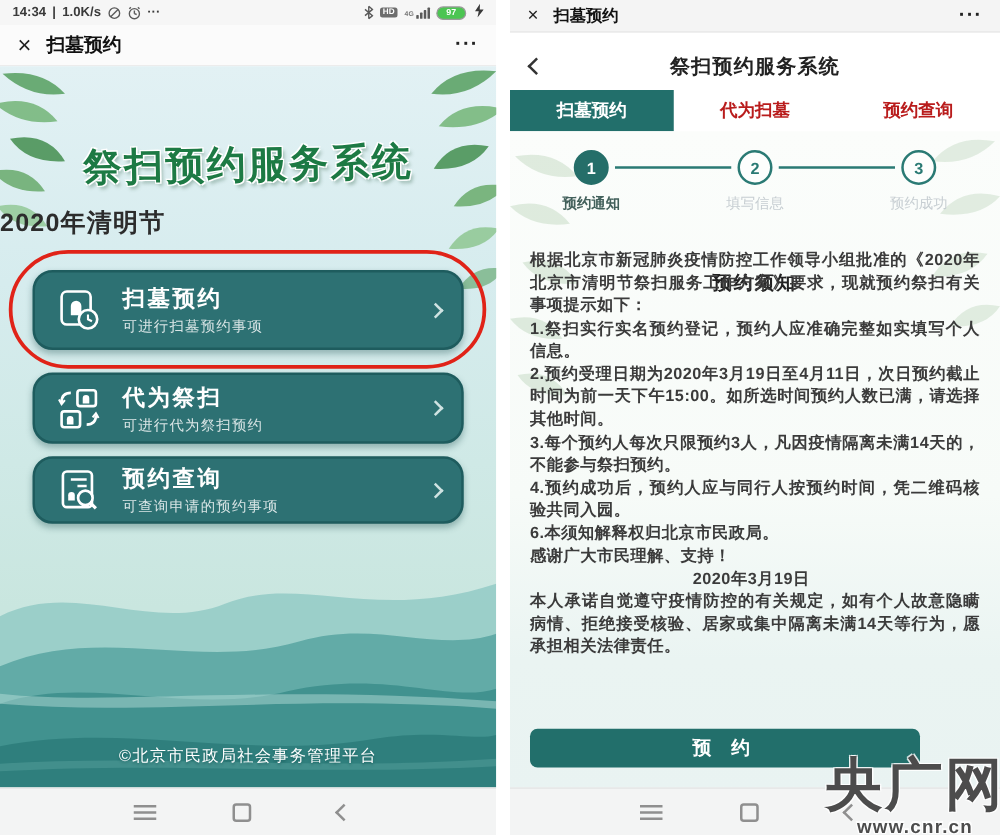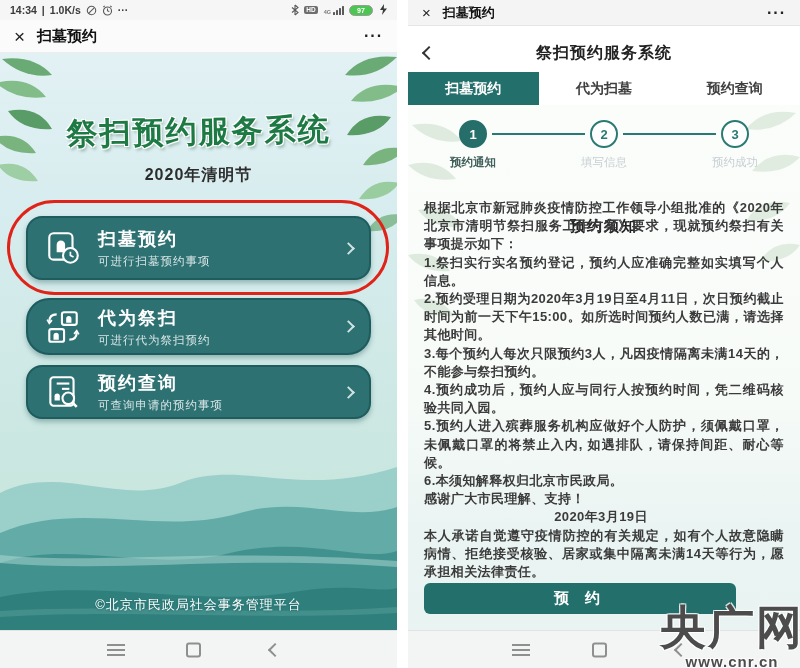--- a/index.html
+++ b/index.html
@@ -37,33 +37,33 @@
   #phone-right .tb-title { font-size:13px; }
   .tb-more { margin-left:auto; font-size:16px; font-weight:bold; color:#222; letter-spacing:1px; }
 
   
   .scene { position:absolute; left:0; top:53px; width:100%; height:577px;
     background:linear-gradient(180deg,#e2f1f4 0%,#d6ecee 30%,#cfe9e6 55%,#c9e6df 75%); }
   .hero-title { position:absolute; left:0; top:58px; width:100%; text-align:center;
     font-size:31px; font-weight:bold; letter-spacing:2px; color:#1d7a44;
     text-shadow:-1px -1px 0 #fff,1px -1px 0 #fff,-1px 1px 0 #fff,1px 1px 0 #fff,2px 3px 3px rgba(40,90,60,.35);
     transform:rotate(-1deg); }
-  .hero-sub { position:absolute; left:0; top:112px; width:100%; text-align:center;
-    font-size:16px; font-weight:bold; color:#2c2c2c; letter-spacing:1px; }
+  .hero-sub { position:absolute; left:0; top:112px; width:100%; 
+    font-size:20px; font-weight:bold; color:#2c2c2c; letter-spacing:1px; }
 
   .big-btn { position:absolute; left:26px; width:345px; background:#2d7173;
     border:2px solid #1e5c5e; border-radius:16px; display:flex; align-items:center;
     padding:0 16px; box-shadow:0 3px 5px rgba(30,80,80,.35); cursor:pointer; }
   .big-btn .txt { margin-left:16px; }
   .big-btn .lab { color:#fff; font-size:18px; font-weight:bold; letter-spacing:2px; }
   .big-btn .desc { color:rgba(255,255,255,.82); font-size:11.5px; margin-top:3px; letter-spacing:1px; }
   .big-btn .chev { margin-left:auto; width:9px; height:9px; border-top:2px solid #cfe3e2;
     border-right:2px solid #cfe3e2; transform:rotate(45deg); }
   #btn1 { top:163px; height:64px; }
-  #btn2 { top:245px; height:57px;border-radius:23px; }
+  #btn2 { top:245px; height:57px; }
   #btn3 { top:312px; height:54px; }
   .red-oval { position:absolute; left:7px; top:147px; width:382px; height:95px;
     border:3px solid #e02318; border-radius:48px; pointer-events:none; }
 
   .mountains { position:absolute; left:0; bottom:0; width:397px; height:215px; }
   .l-footer { position:absolute; left:0; top:543px; width:100%; text-align:center;
     color:#fff; font-size:13px; letter-spacing:1px; text-shadow:0 1px 2px rgba(0,60,60,.4); }
 
   .leaves { position:absolute; pointer-events:none; }
 
@@ -80,21 +80,21 @@
 
   
   .r-header { position:absolute; left:0; top:36px; width:100%; height:34px;
     display:flex; align-items:center; background:#fff; }
   .r-back { position:absolute; left:16px; width:10px; height:10px;
     border-left:2.5px solid #333; border-bottom:2.5px solid #333; transform:rotate(45deg); }
   .r-htitle { width:100%; text-align:center; font-size:16px; font-weight:bold; color:#222; letter-spacing:1px; }
 
   .tabs { position:absolute; left:0; top:72px; width:100%; height:33px; display:flex; background:#fff; }
   .tab { flex:1; display:flex; align-items:center; justify-content:center;
-    font-size:14px; font-weight:bold; color:#404040; cursor:pointer; }
+    font-size:14px; font-weight:bold; color:#b91c1c; cursor:pointer; }
   .tab.active { background:#226f6b; color:#fff; }
 
   .r-content { position:absolute; left:0; top:105px; width:100%; height:529px;
     background:linear-gradient(180deg,#fbfdfb 0%,#f7fbf8 55%,#eaf4f2 80%,#e9f3f2 100%); }
 
   .steps { position:absolute; left:0; top:8px; width:100%; height:60px; }
   .step-line { position:absolute; top:20px; height:2px; background:#2a7a74; }
   .step-c { position:absolute; top:7px; width:28px; height:28px; border-radius:50%;
     display:flex; align-items:center; justify-content:center; font-size:13px; font-weight:bold; }
   .step-c.active { background:#256e69; color:#fff; border:2px solid #256e69; }
@@ -323,21 +323,20 @@
       </div>
 
       <div class="notice-title">预约须知</div>
 
       <div class="notice-body">
         <p>根据北京市新冠肺炎疫情防控工作领导小组批准的《2020年北京市清明节祭扫服务工作方案》要求，现就预约祭扫有关事项提示如下：</p>
         <p>1.祭扫实行实名预约登记，预约人应准确完整如实填写个人信息。</p>
         <p>2.预约受理日期为2020年3月19日至4月11日，次日预约截止时间为前一天下午15:00。如所选时间预约人数已满，请选择其他时间。</p>
         <p>3.每个预约人每次只限预约3人，凡因疫情隔离未满14天的，不能参与祭扫预约。</p>
         <p>4.预约成功后，预约人应与同行人按预约时间，凭二维码核验共同入园。</p>
-        <p>5.预约人进入殡葬服务机构应做好个人防护，须佩戴口罩，未佩戴口罩的将禁止入内, 如遇排队，请保持间距、耐心等候。</p>
         <p>6.本须知解释权归北京市民政局。</p>
         <p>感谢广大市民理解、支持！</p>
         <p class="notice-date">2020年3月19日</p>
         <p class="pledge">本人承诺自觉遵守疫情防控的有关规定，如有个人故意隐瞒病情、拒绝接受核验、居家或集中隔离未满14天等行为，愿承担相关法律责任。</p>
       </div>
 
       <button class="r-book-btn">预 约</button>
     </div>
 
     <div class="navbar">

